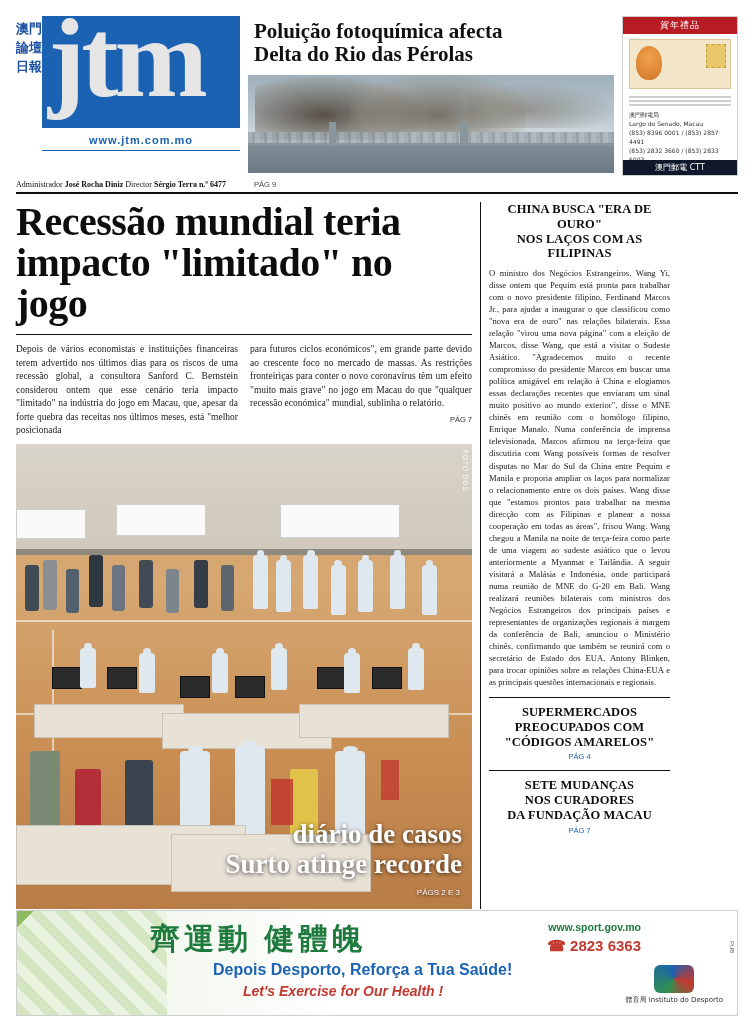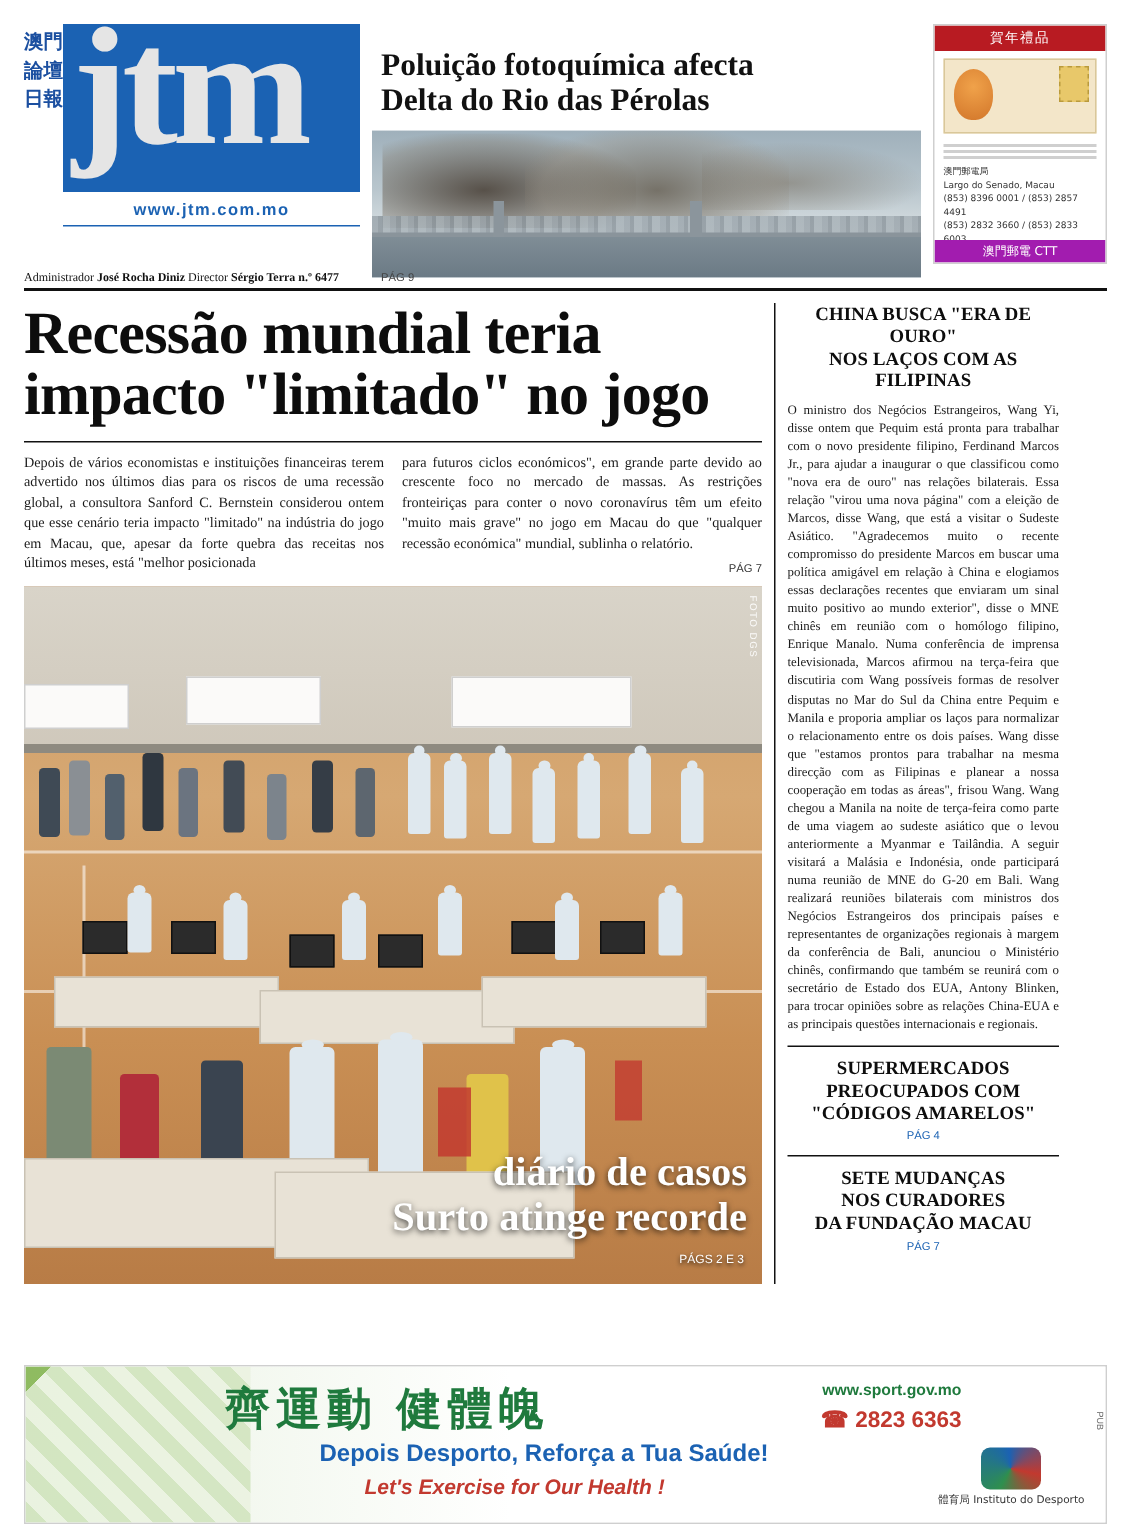--- a/index.html
+++ b/index.html
@@ -30,21 +30,21 @@
     position: absolute; left: 6px; top: -14px;
     font-family: "Liberation Serif", serif; font-weight: bold; font-size: 112px;
     color: #e5e5e5; letter-spacing: -4px; line-height: 1;
   }
   .logo-url {
     margin-top: 6px; text-align: center; font-family: "Liberation Sans", sans-serif;
     font-size: 11px; color: #1b62b3; letter-spacing: 1px; font-weight: bold;
   }
   .logo-rule { border-top: 1px solid #1b62b3; margin-top: 4px; }
 
-  .lead-photo-wrap { flex: 1; margin-left: 8px; position: relative; margin-top: 12px; }
+  .lead-photo-wrap { flex: 1; margin-left: 8px; position: relative; }
   .lead-headline {
     font-size: 21px; font-weight: bold; line-height: 1.1; color: #111; padding: 4px 4px 4px 6px;
   }
   .lead-photo {
     position: relative; height: 98px; margin-top: 5px; overflow: hidden;
     background: linear-gradient(#cfd8de, #b9c5cd);
   }
   .sky { position: absolute; inset: 0; background: linear-gradient(#9fb0bb 0%, #b9c6cd 40%, #d9e0e3 70%, #c8d2d6 100%); }
   .smoke1 { position: absolute; left: 2%; top: 2%; width: 46%; height: 64%;
     background: radial-gradient(ellipse at 40% 60%, rgba(70,60,50,.85), rgba(120,110,95,.35) 60%, rgba(160,160,150,0) 75%); }
@@ -63,32 +63,32 @@
 
   .ad-ctt { width: 116px; margin-left: 8px; }
   .ad-ctt-inner { border: 1px solid #cfcfcf; height: 160px; background: #fff; position: relative; overflow: hidden; }
   .ad-red { background: #b81b22; color: #fff; font-family: "DejaVu Sans", sans-serif; font-size: 9px; text-align: center; padding: 2px 0; letter-spacing: 1px; }
   .ad-card { margin: 5px 6px; height: 50px; background: #f3e6c9; border: 1px solid #d9c79a; position: relative; }
   .ad-card .stamp { position: absolute; right: 4px; top: 4px; width: 20px; height: 24px; background: #e8c86a; border: 1px dashed #b99a3c; }
   .ad-card .tiger { position: absolute; left: 6px; top: 6px; width: 26px; height: 34px;
     background: radial-gradient(circle at 50% 35%, #f0a24a, #d2762a); border-radius: 50% 50% 45% 45%; }
   .ad-lines { padding: 2px 6px; }
   .ad-lines div { height: 2px; background: #cfcfcf; margin-bottom: 2px; }
-  .ad-foot { background: #a21caf; color: #fff; font-family: "DejaVu Sans", sans-serif; font-size: 8px; text-align: center; padding: 2px 0; position: absolute; bottom: 0; left: 0; right: 0; }
+  .ad-foot { background: #0f172a; color: #fff; font-family: "DejaVu Sans", sans-serif; font-size: 8px; text-align: center; padding: 2px 0; position: absolute; bottom: 0; left: 0; right: 0; }
 
   
   .adminline {
     font-family: "Liberation Serif", serif; font-size: 8px; color: #111; margin-top: 4px;
     border-bottom: 2px solid #111; padding-bottom: 3px;
   }
   .adminline b { font-weight: bold; }
 
   
   .body-grid { display: flex; margin-top: 8px; }
-  .left-col { width: 492px; }
+  .left-col { width: 456px; }
   .right-col { width: 190px; margin-left: 8px; border-left: 1px solid #111; padding-left: 8px; }
 
   .main-head {
     font-size: 40px; font-weight: bold; line-height: 1.02; letter-spacing: -.5px; color: #0d0d0d;
   }
   .main-rule { border-bottom: 1px solid #111; margin: 10px 0 8px 0; }
   .lede-cols { display: flex; gap: 12px; }
   .lede-col { width: 50%; font-size: 9.5px; line-height: 1.42; text-align: justify; color: #1a1a1a; }
   .lede-pag { text-align: right; font-family: "Liberation Sans", sans-serif; font-size: 7.5px; color: #333; margin-top: 4px; }
 

